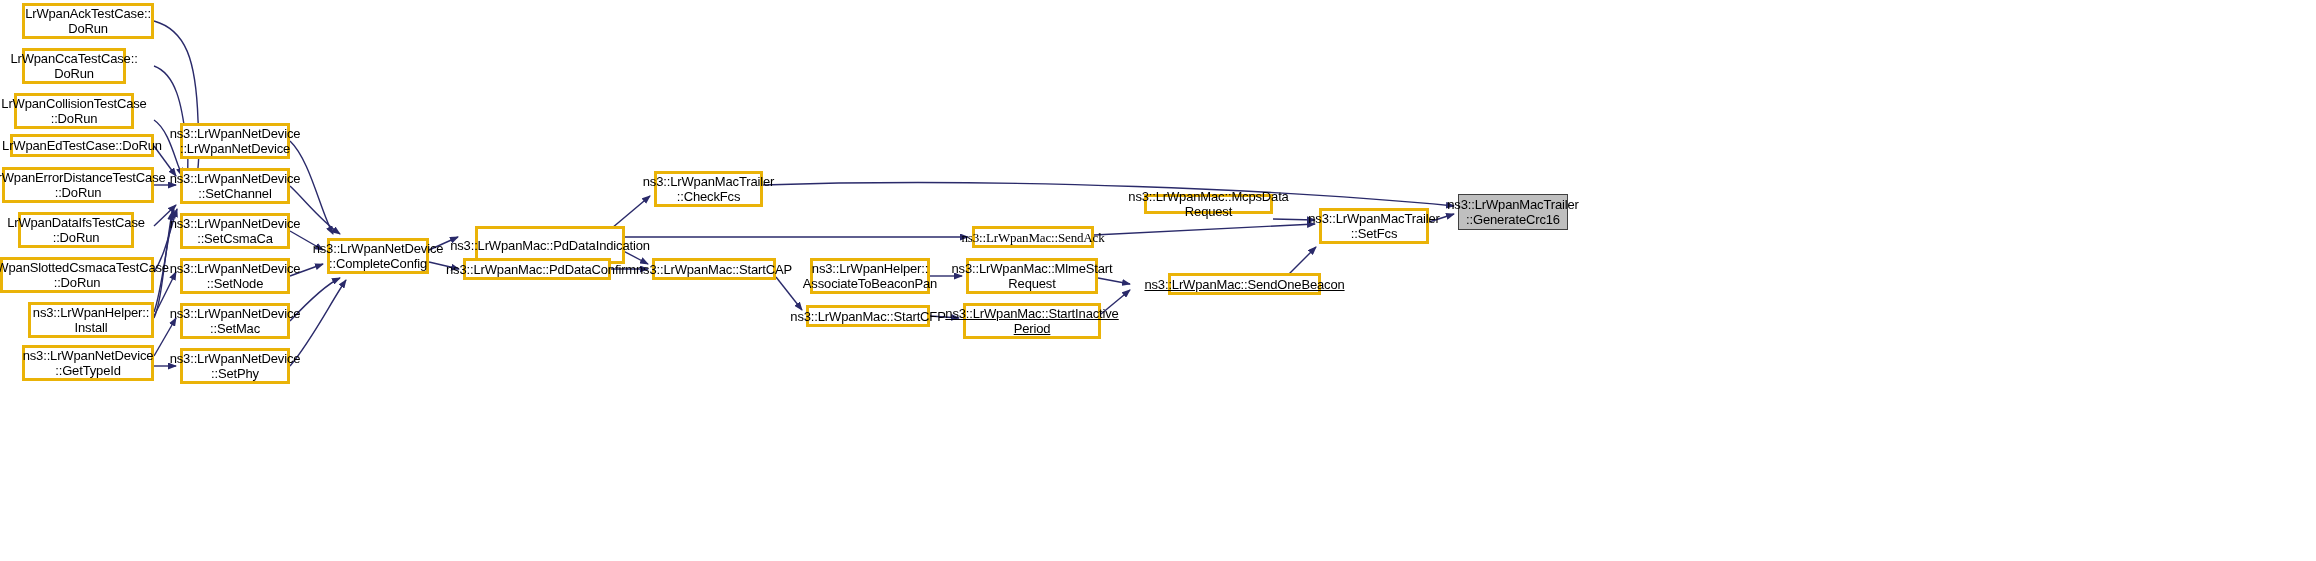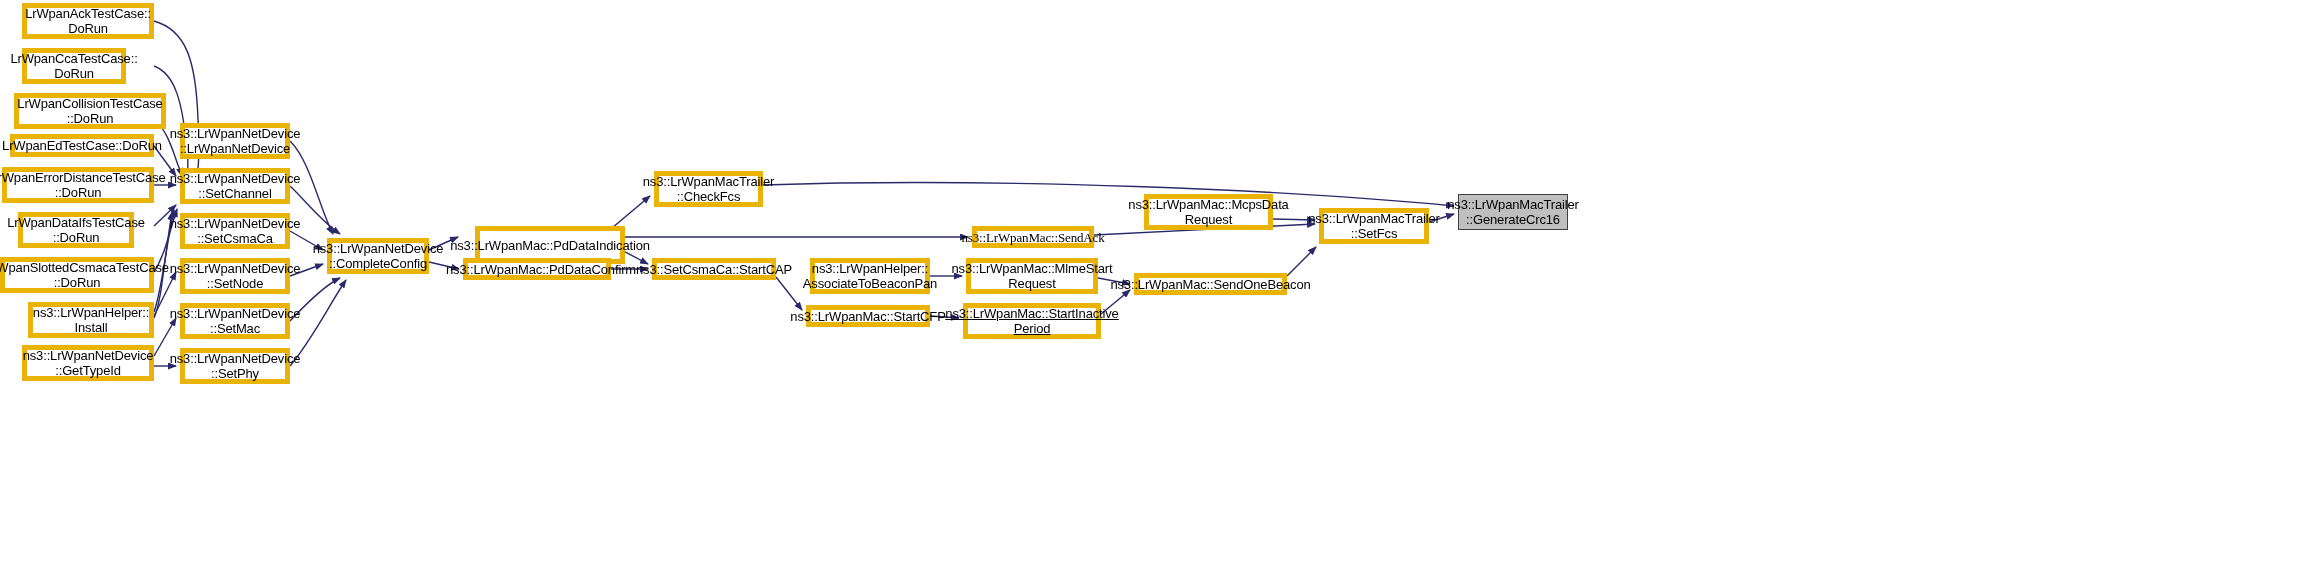--- a/index.html
+++ b/index.html
@@ -12,21 +12,21 @@
     overflow:hidden;
   }
   svg#edges{
     position:absolute;left:0;top:0;width:2316px;height:561px;
     pointer-events:none;
   }
   .node{
     position:absolute;
     box-sizing:border-box;
     background:#ffffff;
-    border:5px solid #eab308;
+    border:3px solid #eab308;
     display:flex;
     align-items:center;
     justify-content:center;
     text-align:center;
     color:#000000;
     font-size:13px;
     line-height:15px;
     letter-spacing:-0.15px;
     white-space:pre-line;
     z-index:2;
@@ -83,21 +83,21 @@
         <path d="M 1101,314 L 1130,290" fill="none" stroke="#2a2a6a" stroke-width="1.4" marker-end="url(#arw)"></path>
         <path d="M 1287,276 L 1316,247" fill="none" stroke="#2a2a6a" stroke-width="1.4" marker-end="url(#arw)"></path>
         <path d="M 1429,222 L 1454,214" fill="none" stroke="#2a2a6a" stroke-width="1.4" marker-end="url(#arw)"></path>
       </g>
   </svg>
   <div id="node-layer">
       <div class="node" style="left: 22px; top: 3px; width: 132px; height: 36px;"><span>LrWpanAckTestCase::
 DoRun</span></div>
       <div class="node" style="left: 22px; top: 48px; width: 104px; height: 36px;"><span>LrWpanCcaTestCase::
 DoRun</span></div>
-      <div class="node" style="left: 14px; top: 93px; width: 152px; height: 36px;"><span>LrWpanCollisionTestCase
+      <div class="node" style="left: 14px; top: 93px; width: 120px; height: 36px;"><span>LrWpanCollisionTestCase
 ::DoRun</span></div>
       <div class="node" style="left: 10px; top: 134px; width: 144px; height: 23px;"><span>LrWpanEdTestCase::DoRun</span></div>
       <div class="node" style="left: 2px; top: 167px; width: 152px; height: 36px;"><span>LrWpanErrorDistanceTestCase
 ::DoRun</span></div>
       <div class="node" style="left: 18px; top: 212px; width: 116px; height: 36px; justify-content: center;"><span>LrWpanDataIfsTestCase
 ::DoRun</span></div>
       <div class="node" style="left: 0px; top: 257px; width: 154px; height: 36px;"><span>LrWpanSlottedCsmacaTestCase
 ::DoRun</span></div>
       <div class="node" style="left: 28px; top: 302px; width: 126px; height: 36px;"><span>ns3::LrWpanHelper::
 Install</span></div>
@@ -114,30 +114,30 @@
       <div class="node" style="left: 180px; top: 303px; width: 110px; height: 36px;"><span>ns3::LrWpanNetDevice
 ::SetMac</span></div>
       <div class="node" style="left: 180px; top: 348px; width: 110px; height: 36px;"><span>ns3::LrWpanNetDevice
 ::SetPhy</span></div>
       <div class="node" style="left: 327px; top: 238px; width: 102px; height: 36px;"><span>ns3::LrWpanNetDevice
 ::CompleteConfig</span></div>
       <div class="node" style="left: 462px; top: 226px; width: 150px; height: 38px; margin-left: 13px;"><span>ns3::LrWpanMac::PdDataIndication</span></div>
       <div class="node" style="left: 463px; top: 258px; width: 148px; height: 22px; padding-left: 8px;"><span>ns3::LrWpanMac::PdDataConfirm</span></div>
       <div class="node" style="left: 654px; top: 171px; width: 109px; height: 36px;"><span>ns3::LrWpanMacTrailer
 ::CheckFcs</span></div>
-      <div class="node" style="left: 652px; top: 258px; width: 124px; height: 22px;"><span>ns3::SetCsmaCa::StartCAP</span></div>
+      <div class="node" style="left: 652px; top: 258px; width: 124px; height: 22px;"><span>ns3::LrWpanMac::StartCAP</span></div>
       <div class="node" style="left: 810px; top: 258px; width: 120px; height: 36px;"><span>ns3::LrWpanHelper::
 AssociateToBeaconPan</span></div>
       <div class="node" style="left: 806px; top: 305px; width: 124px; height: 22px; align-items: center;"><span>ns3::LrWpanMac::StartCFP</span></div>
       <div class="node" style="left: 972px; top: 226px; width: 122px; height: 22px; font-family: Liberation Serif, serif;"><span>ns3::LrWpanMac::SendAck</span></div>
       <div class="node" style="left: 966px; top: 258px; width: 132px; height: 36px;"><span>ns3::LrWpanMac::MlmeStart
 Request</span></div>
       <div class="node" style="left: 963px; top: 303px; width: 138px; height: 36px; text-decoration: underline;"><span>ns3::LrWpanMac::StartInactive
 Period</span></div>
-      <div class="node" style="left: 1144px; top: 194px; width: 129px; height: 36px;"><span>ns3::LrWpanMac::McpsData
+      <div class="node" style="left: 1144px; top: 194px; width: 129px; height: 20px;"><span>ns3::LrWpanMac::McpsData
 Request</span></div>
-      <div class="node" style="left: 1134px; top: 273px; width: 153px; height: 22px;"><span>ns3::LrWpanMac::SendOneBeacon</span></div>
+      <div class="node" style="left: 1168px; top: 273px; width: 153px; height: 22px; text-decoration: underline;"><span>ns3::LrWpanMac::SendOneBeacon</span></div>
       <div class="node" style="left: 1319px; top: 208px; width: 110px; height: 36px;"><span>ns3::LrWpanMacTrailer
 ::SetFcs</span></div>
       <div class="node hl" style="left: 1458px; top: 194px; width: 110px; height: 36px;"><span>ns3::LrWpanMacTrailer
 ::GenerateCrc16</span></div>
     </div>
 </div>
 
 </body></html>

